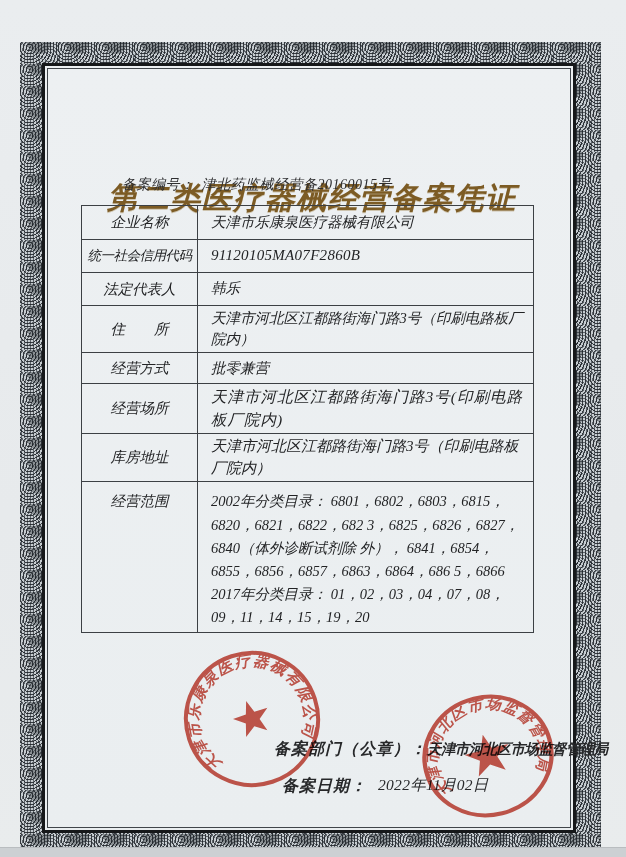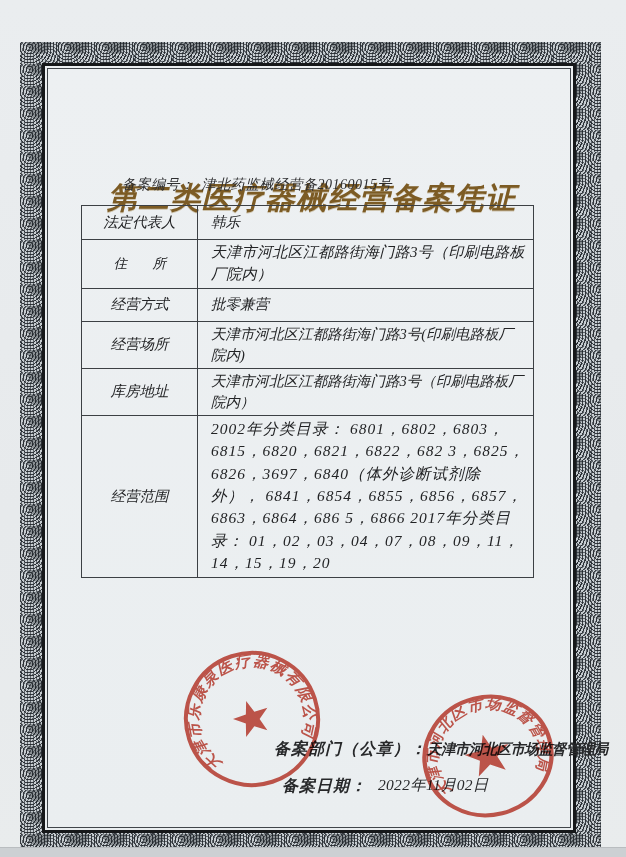--- a/index.html
+++ b/index.html
@@ -104,21 +104,29 @@
   <div class="record-no">
     <span class="lbl">备案编号：</span><span class="val">津北药监械经营备20160015号</span>
   </div>
 
   <table class="info-table">
     <colgroup>
         <col class="c1">
         <col>
       </colgroup>
     <tbody>
+  <tr>
+    <th class="cell-label">企业名称</th>
+    <td class="cell-value">天津市乐康泉医疗器械有限公司</td>
+  </tr>
 
+  <tr>
+    <th class="cell-label">统一社会信用代码</th>
+    <td class="cell-value">91120105MA07F2860B</td>
+  </tr>
 
   <tr>
     <th class="cell-label">法定代表人</th>
     <td class="cell-value">韩乐</td>
   </tr>
 
 
   <tr>
     <th class="cell-label">住　　所</th>
     <td class="cell-value">天津市河北区江都路街海门路3号（印刷电路板厂院内）</td>
@@ -136,21 +144,21 @@
 
   <tr>
     <th class="cell-label">库房地址</th>
     <td class="cell-value">天津市河北区江都路街海门路3号（印刷电路板厂院内）</td>
   </tr>
 
   <tr>
     <th class="cell-label">经营范围</th>
     <td class="cell-value">2002年分类目录：
 6801，6802，6803，6815，6820，6821，6822，682
-3，6825，6826，3697，6840（体外诊断试剂除
+3，6825，6826，6827，6840（体外诊断试剂除
 外），
 6841，6854，6855，6856，6857，6863，6864，686
 5，6866 2017年分类目录：
 01，02，03，04，07，08，09，11，14，15，19，20</td>
   </tr>
 </tbody>
   </table>
 
   <div class="footer-line footer-dept">
     <span class="lbl">备案部门（公章）：</span><span class="val">天津市河北区市场监督管理局</span>

